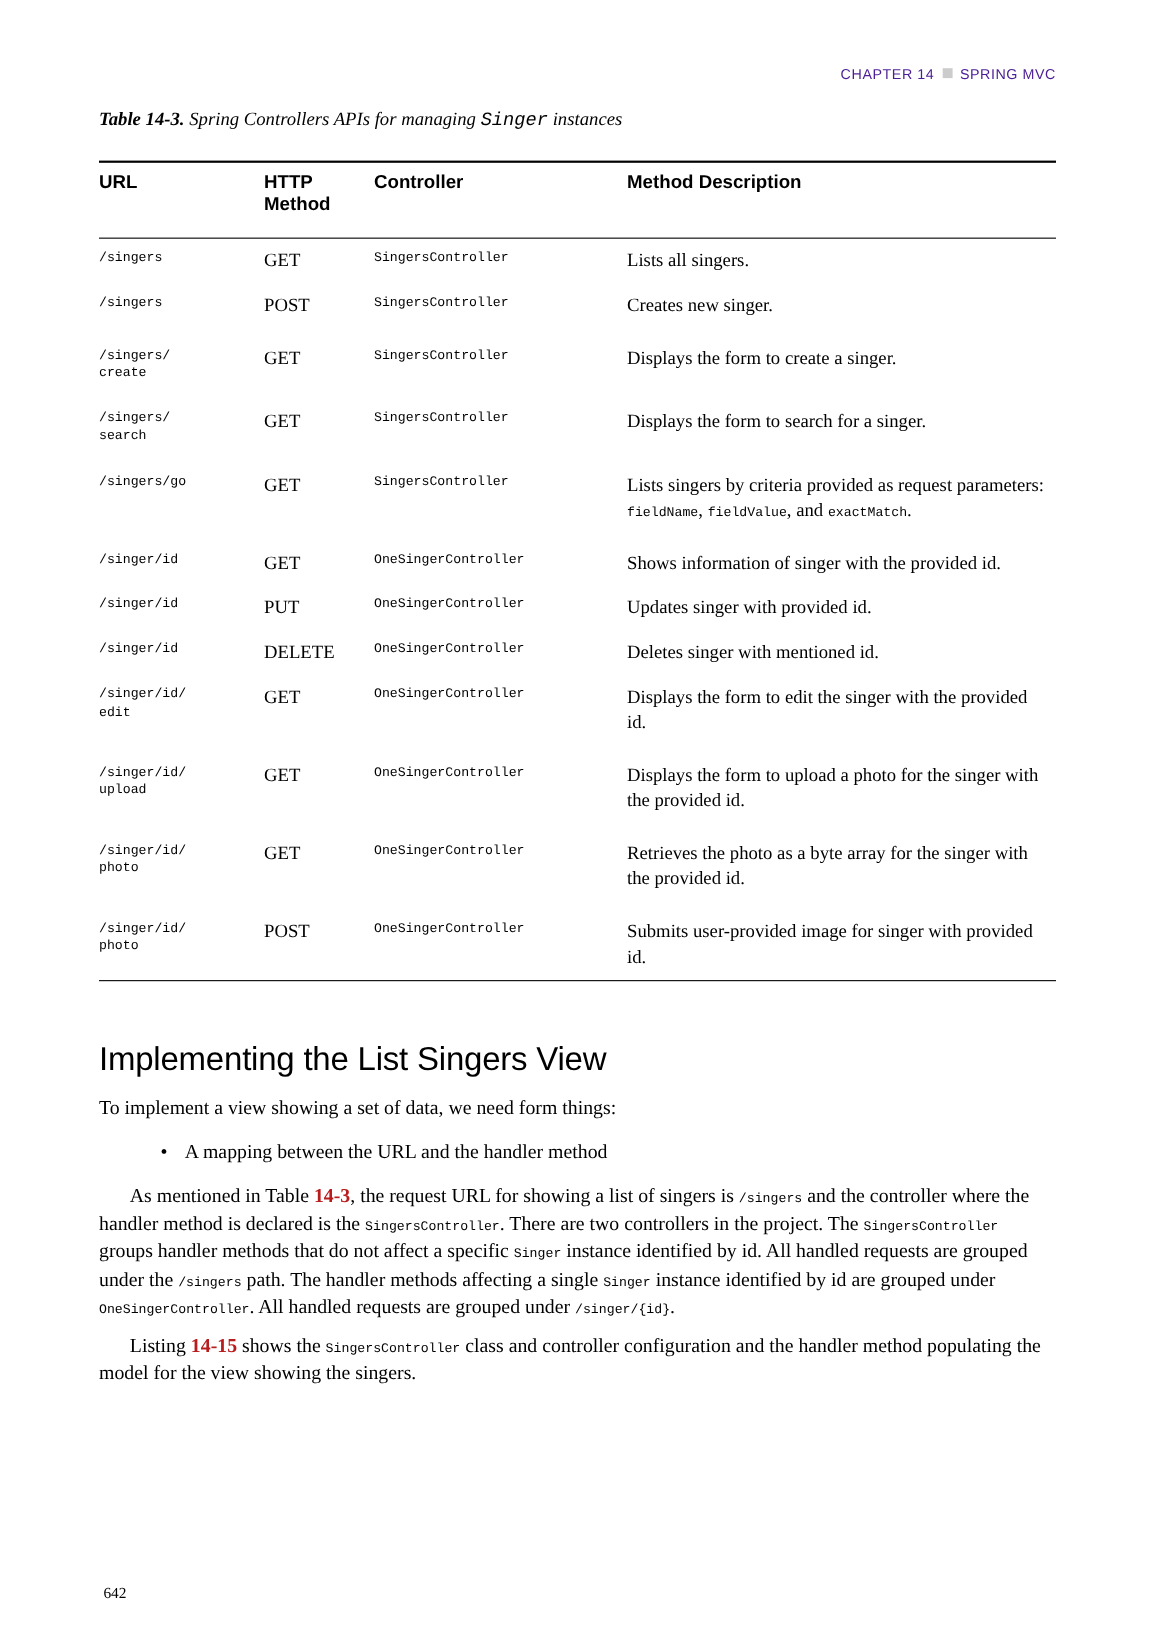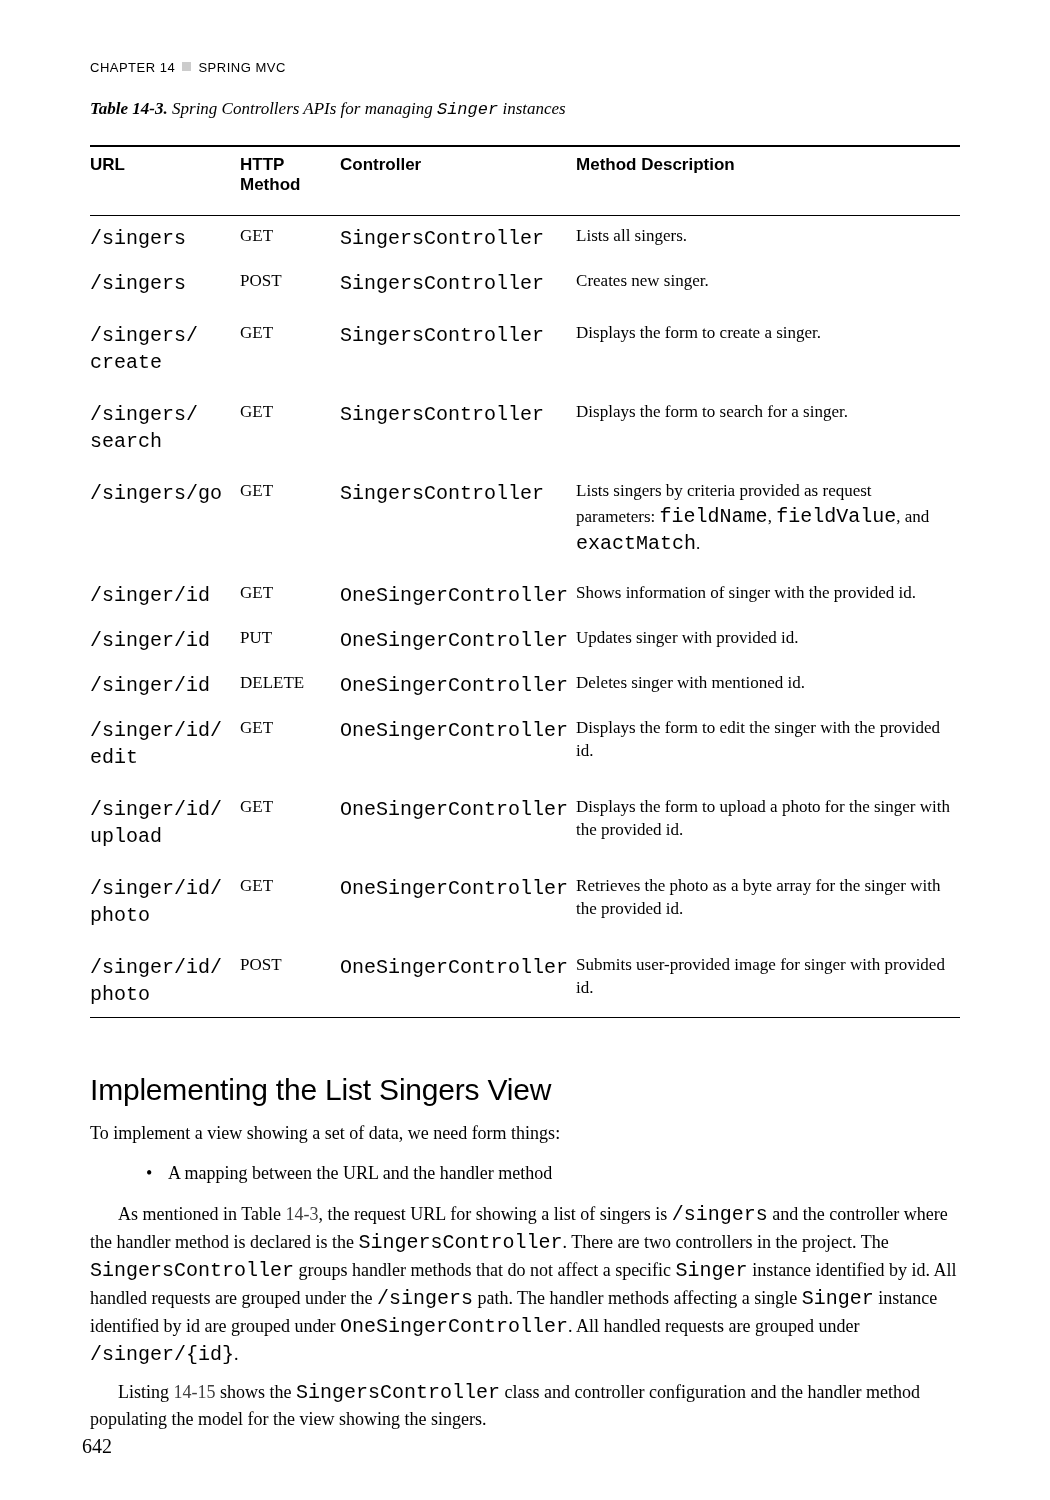--- a/index.html
+++ b/index.html
@@ -9,22 +9,23 @@
     height: 1500px;
     background: #fff;
     color: #000;
     padding: 60px 90px 50px 90px;
     position: relative;
   }
   .chapter-header {
     font-family: "Helvetica Neue", Arial, sans-serif;
     font-size: 13px;
     letter-spacing: 0.5px;
-    color: #000000;
+    color: #4c1d95;
     margin-bottom: 24px;
+    text-align: right;
   }
   .chapter-square {
     display: inline-block;
     width: 9px;
     height: 9px;
     background: #ccc;
     margin: 0 3px;
     vertical-align: 1px;
   }
   .table-caption {
@@ -50,21 +51,21 @@
     border-bottom: 1px solid #000;
     vertical-align: top;
   }
   tbody td {
     padding: 9px 8px 9px 0;
     vertical-align: top;
     line-height: 1.35;
   }
   tbody tr:last-child td { border-bottom: 1px solid #000; }
   .group-gap td { padding-top: 16px; }
-  .mono { font-family: "Courier New", monospace; font-size: 20px; }
+  .mono { font-family: "Courier New", monospace; font-size: 12px; }
   .serif { font-family: Georgia, "Times New Roman", serif; }
   .col-url { width: 150px; }
   .col-method { width: 100px; }
   .col-controller { width: 230px; }
   h2.section-title {
     font-family: "Helvetica Neue", Arial, sans-serif;
     font-weight: 400;
     font-size: 30px;
     margin-top: 55px;
     margin-bottom: 14px;
@@ -88,27 +89,27 @@
     line-height: 1.5;
     margin-bottom: 10px;
     position: relative;
   }
   ul.bullets li::before {
     content: "•";
     position: absolute;
     left: -22px;
     top: 0;
   }
-  .link { color: #404040; }
+  .link { color: #b91c1c; font-weight: bold; }
   .page-number {
     position: absolute;
     bottom: 42px;
-    left: 82px;
-    font-family: Georgia, "Times New Roman", serif;
-    font-size: 20px;
+    left: 94px;
+    font-family: Georgia, "Times New Roman", serif;
+    font-size: 14px;
   }
 </style>
 </head>
 <body>
 
 <div class="chapter-header">
   <span>CHAPTER 14</span>
   <span class="chapter-square"></span>
   <span>SPRING MVC</span>
 </div>

